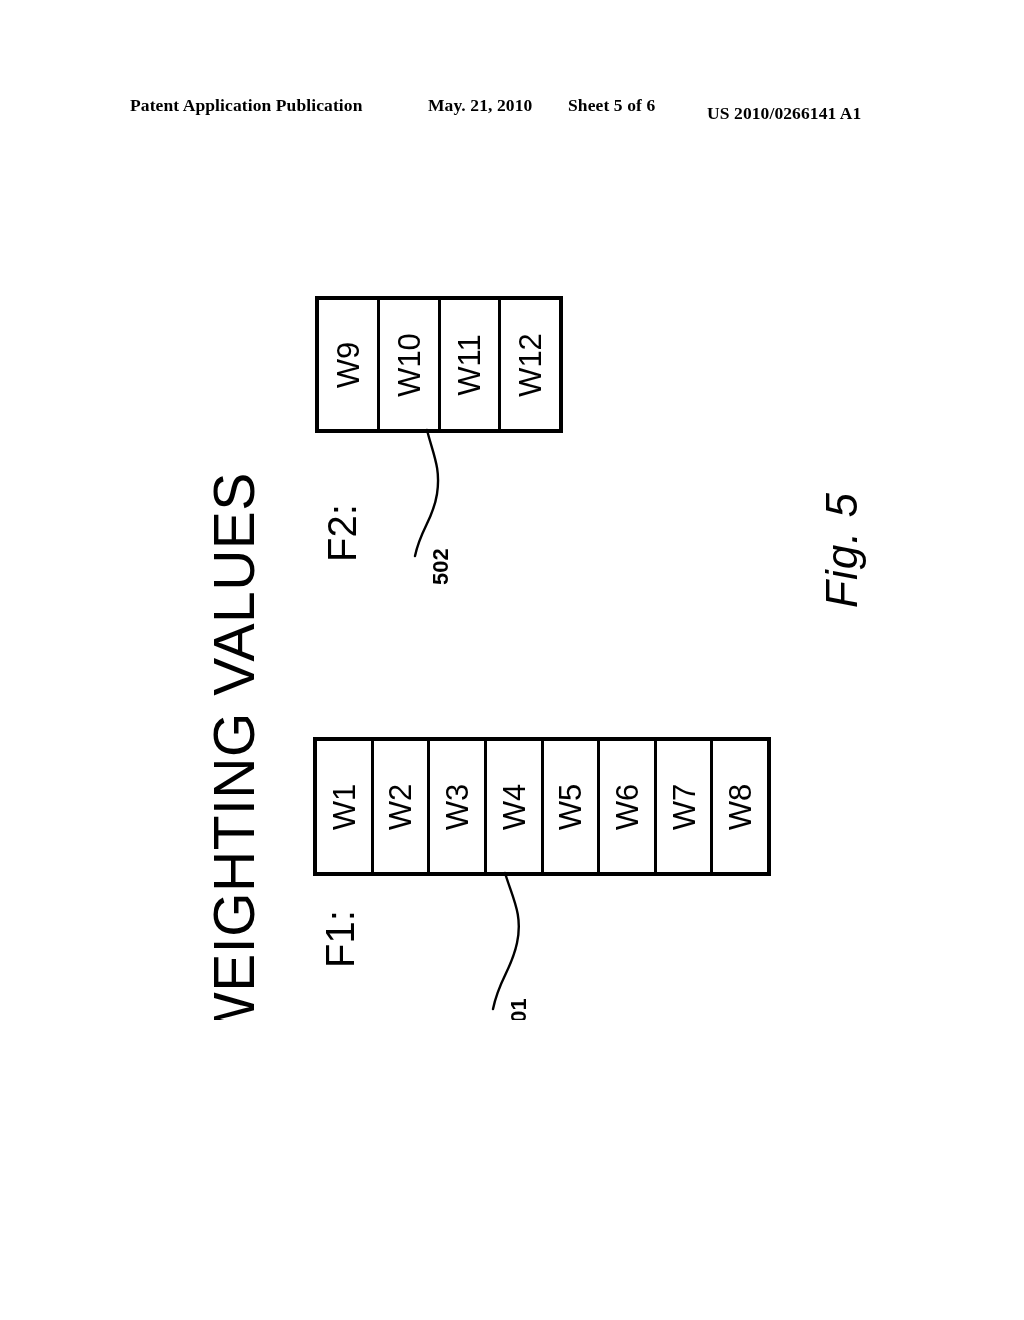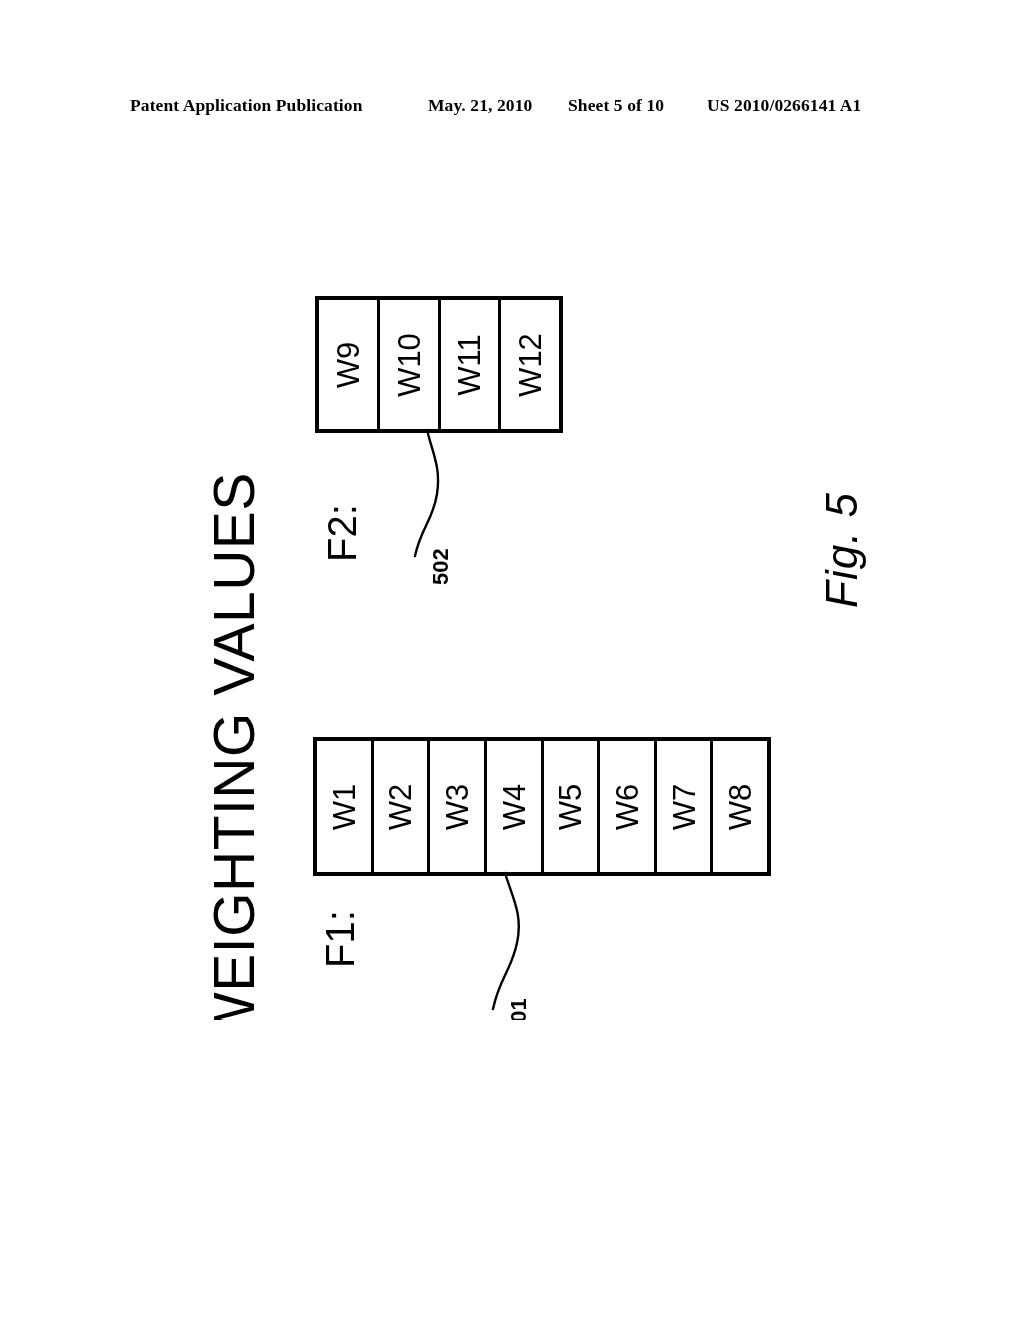--- a/index.html
+++ b/index.html
@@ -34,21 +34,21 @@
     white-space: nowrap;
   }
   #patent-header .hdr-cell {
     position: absolute;
     top: 0;
     line-height: 34px;
   }
   #hdr-pub   { left: 130px; }
   #hdr-date  { left: 428px; }
   #hdr-sheet { left: 568px; }
-  #hdr-num   { left: 707px; }
+  #hdr-num   { left: 707px; margin-top: 8px; }
 
   
   .rot90 {
     position: absolute;
     transform-origin: 0 0;
     transform: rotate(-90deg);
     white-space: nowrap;
     line-height: 1;
   }
 
@@ -161,21 +161,21 @@
   }
 </style>
 </head>
 <body>
 
 <div id="page">
 
   <div id="patent-header">
     <span class="hdr-cell" id="hdr-pub">Patent Application Publication</span>
     <span class="hdr-cell" id="hdr-date">May. 21, 2010</span>
-    <span class="hdr-cell" id="hdr-sheet">Sheet 5 of 10</span>
+    <span class="hdr-cell" id="hdr-sheet">Sheet 5 of 6</span>
     <span class="hdr-cell" id="hdr-num">US 2010/0266141 A1</span>
   </div>
 
   <div class="array-box" id="array-f2">
     <div class="array-cell">
       <span class="cell-label">W9</span>
     </div>
     <div class="array-cell">
       <span class="cell-label">W10</span>
     </div>

